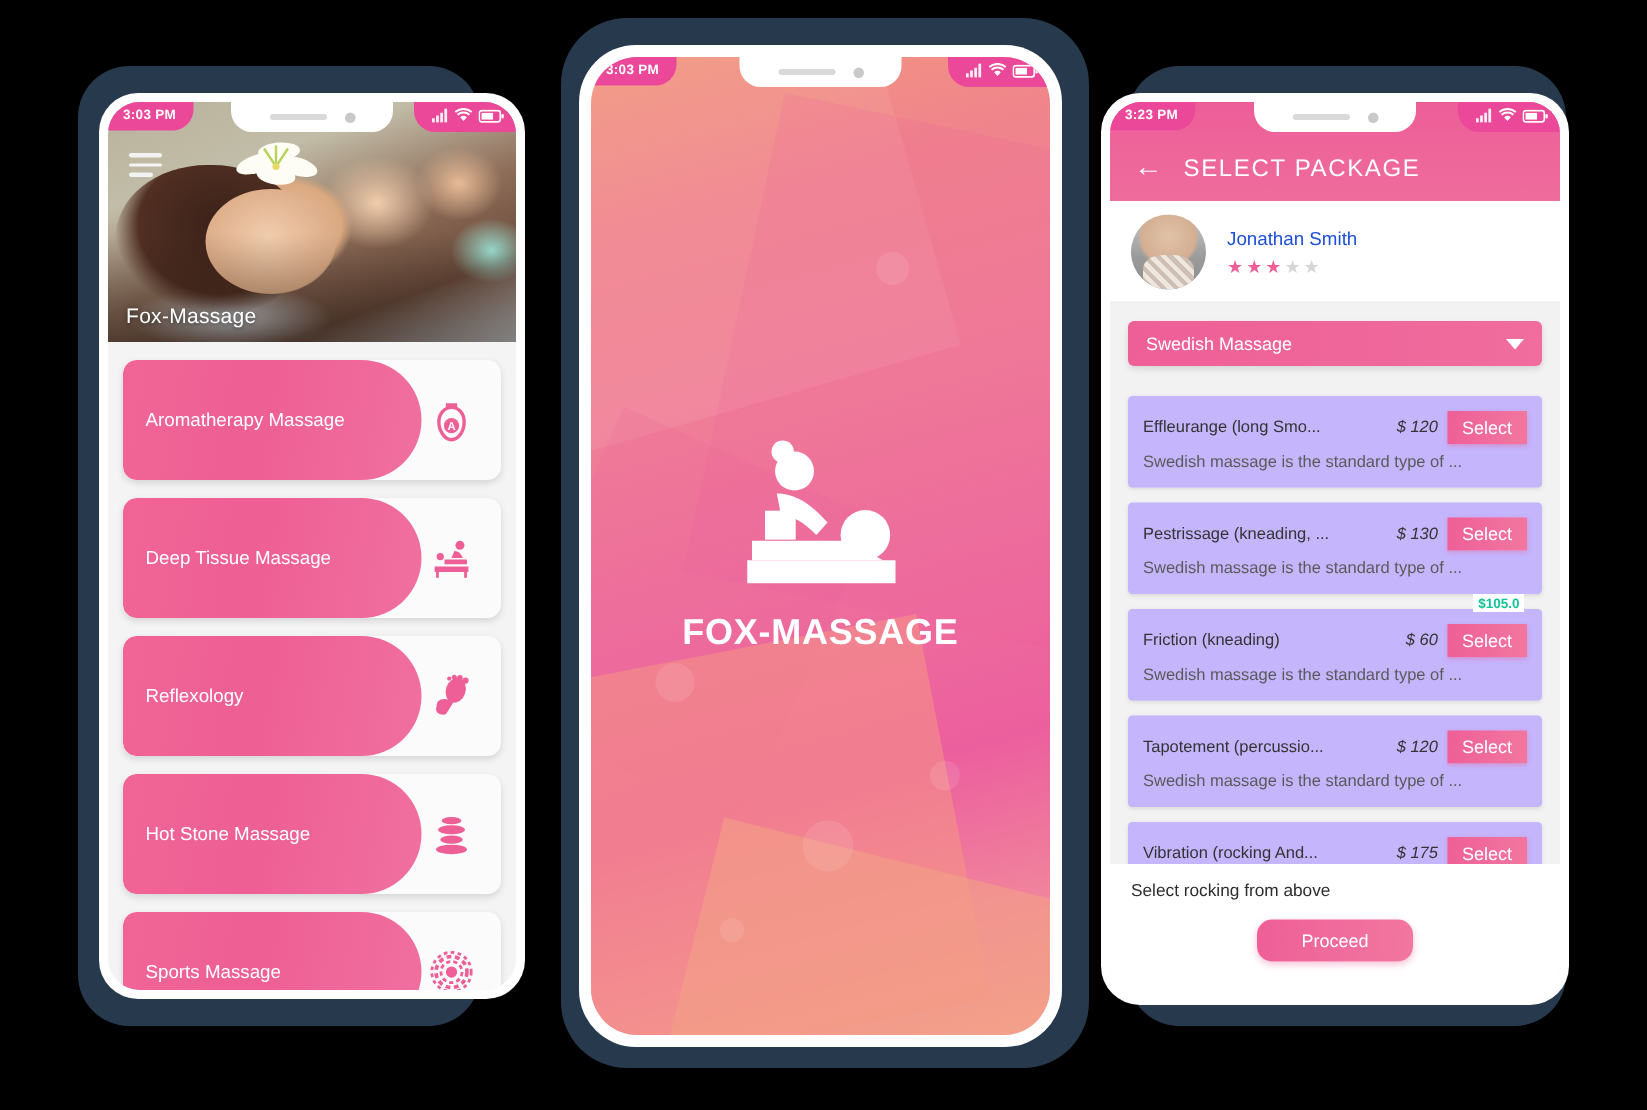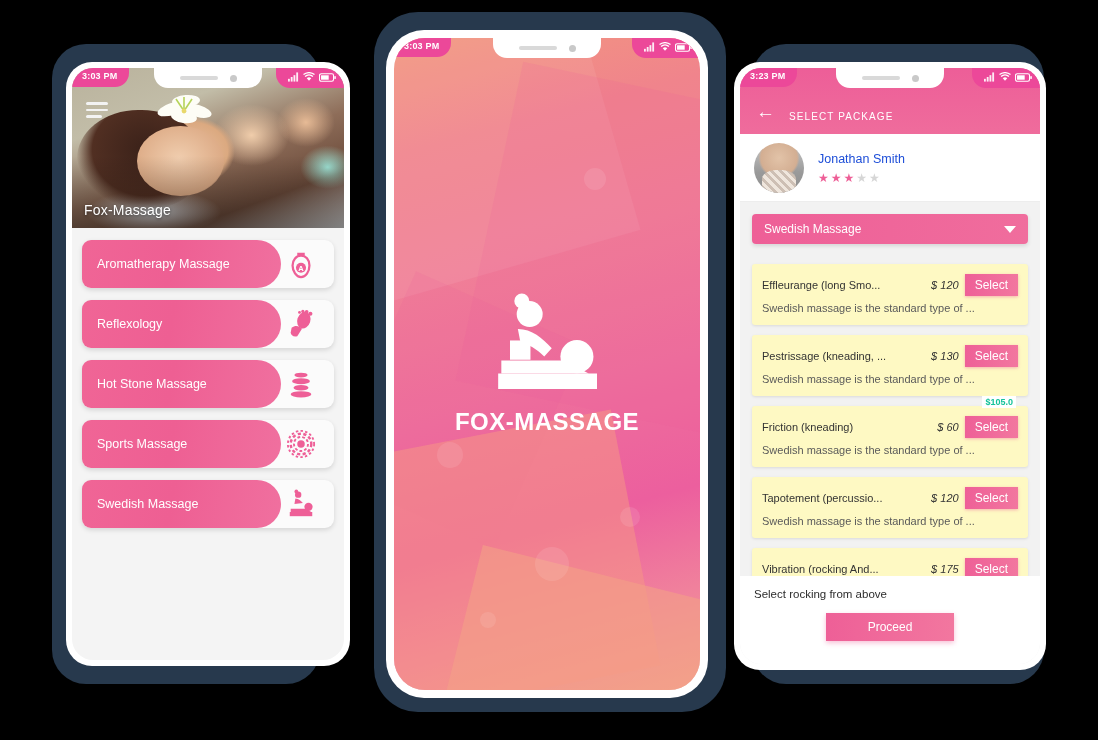--- a/index.html
+++ b/index.html
@@ -127,21 +127,21 @@
     text-shadow: 0 1px 3px rgba(0,0,0,.5);
   }
 
   .svc-list {
     position: absolute; left: 0; top: 160px; width: 100%; bottom: 0;
     padding: 12px 10px 0 10px;
     overflow: hidden;
   }
   .svc-card {
     position: relative;
-    height: 48px; margin-bottom: 12px;
+    height: 80px; margin-bottom: 12px;
     border-radius: 9px;
     background: #fbfbfb;
     box-shadow: 0 2px 5px rgba(0,0,0,.13);
     display: flex; align-items: center;
     overflow: hidden;
   }
   .svc-pink {
     position: absolute; left: 0; top: 0; bottom: 0; width: 79%;
     background: linear-gradient(100deg, #f06596 0%, #ee5f93 45%, #f0709f 100%);
     border-radius: 9px 40px 40px 9px;
@@ -184,21 +184,21 @@
   }
 
   
   .appbar {
     position:absolute; left:0; top:0; width:100%; height: 66px;
     background: linear-gradient(180deg, #ed5e98 0%, #ef6c9c 100%);
     display:flex; align-items:flex-end; padding: 0 0 12px 16px; gap: 14px;
     z-index: 10;
   }
   .back-arrow { color:#fff; font-size: 19px; line-height:1; padding-bottom:1px; }
-  .appbar-title { color:#ffffff; font-size: 10px; letter-spacing: 1.1px; }
+  .appbar-title { color:#ffffff; font-size: 16px; letter-spacing: 1.1px; }
 
   .profile-row {
     position:absolute; left:0; top:66px; width:100%; height: 68px;
     background:#ffffff; display:flex; align-items:center; padding: 0 14px; gap: 14px;
     border-bottom: 1px solid #ededed;
   }
   .avatar {
     width: 50px; height: 50px; border-radius: 50%;
     background:
       radial-gradient(circle at 50% 30%, #e2c3a8 0%, #d3ae92 42%, rgba(211,174,146,0) 48%),
@@ -227,21 +227,21 @@
   }
   .caret { width:0;height:0;border-left:6px solid transparent;border-right:6px solid transparent;border-top:7px solid #ffffff; }
 
   .pkg-list {
     position:absolute; left:0; top: 186px; width:100%; bottom: 88px;
     overflow:hidden; padding: 0 12px;
     background:#f2f2f2;
   }
   .pkg-card {
     position:relative;
-    background:#fef9c3; border-radius: 3px; margin-top: 10px;
+    background:#c4b5fd; border-radius: 3px; margin-top: 10px;
     padding: 10px 10px 11px 10px;
     box-shadow: 0 1px 3px rgba(0,0,0,.10);
   }
   .pkg-top { display:flex; align-items:center; gap: 6px; }
   .pkg-name { font-size: 11px; color:#333; flex: 1 1 auto; white-space:nowrap; overflow:hidden; }
   .pkg-price { font-size: 11px; color:#333; white-space:nowrap;font-style:italic; }
   .pkg-select {
     background: linear-gradient(95deg,#ee5f97,#f2779f);
     color:#fff; font-size: 12px; border:none;
     padding: 4px 10px; border-radius: 0; cursor:pointer;
@@ -255,23 +255,23 @@
   }
 
   .bottom-bar {
     position:absolute; left:0; bottom:0; width:100%; height: 88px;
     background:#ffffff; padding: 12px 14px 0 14px;
     border-top: 0; z-index: 12;
   }
   .bottom-hint { font-size: 11.5px; color:#2d2d2d; }
   .proceed-btn {
     display:block; margin: 13px auto 0 auto;
-    width: 128px; height: 28px;
+    width: 104px; height: 28px;
     background: linear-gradient(95deg,#ee5f97,#f2779f);
-    color:#ffffff; font-size: 12px; border:none; border-radius: 0;
+    color:#ffffff; font-size: 12px; border:none; border-radius: 10px;
     cursor:pointer; box-shadow: 0 2px 5px rgba(238,95,151,.4);
   }
 </style>
 </head>
 <body>
 
 <div id="stage">
 
   <div class="navy-card" id="navy-left"></div>
   <div class="navy-card" id="navy-center"></div>
@@ -315,20 +315,34 @@
           <div class="svc-icon">
             <svg width="30" height="30" viewBox="0 0 32 32" fill="#ee5f97">
               <path d="M12 4h8v3h-8z"></path>
               <path d="M16 7c-5 0-9 4.6-9 10.5S11 30 16 30s9-6 9-12.5S21 7 16 7z" fill="none" stroke="#ee5f97" stroke-width="2.4"></path>
               <circle cx="16" cy="20" r="5.4"></circle>
               <text x="16" y="23.4" font-size="8" font-family="Liberation Sans, sans-serif" fill="#fff" text-anchor="middle" font-weight="bold">A</text>
             </svg>
           </div>
         </div>
 
+        <div class="svc-card">
+          <div class="svc-pink"></div>
+          <div class="svc-label">Deep Tissue Massage</div>
+          <div class="svc-icon">
+            <svg width="30" height="30" viewBox="0 0 32 32" fill="#ee5f97">
+              <circle cx="22" cy="7" r="3.2"></circle>
+              <path d="M18 11c3 0 5 2 6 5h-8z"></path>
+              <circle cx="8" cy="15" r="2.6"></circle>
+              <path d="M11 17h16v3.5H11z"></path>
+              <path d="M4 22h24v4H4z"></path>
+              <path d="M5 26h2v4H5zM25 26h2v4h-2z"></path>
+            </svg>
+          </div>
+        </div>
 
         <div class="svc-card">
           <div class="svc-pink"></div>
           <div class="svc-label">Reflexology</div>
           <div class="svc-icon">
             <svg width="30" height="30" viewBox="0 0 32 32" fill="#ee5f97">
               <ellipse cx="19" cy="12" rx="7" ry="9" transform="rotate(18 19 12)"></ellipse>
               <circle cx="26" cy="5" r="2.2"></circle>
                 <circle cx="22" cy="3" r="2"></circle>
               <circle cx="18" cy="2.6" r="1.8"></circle>

